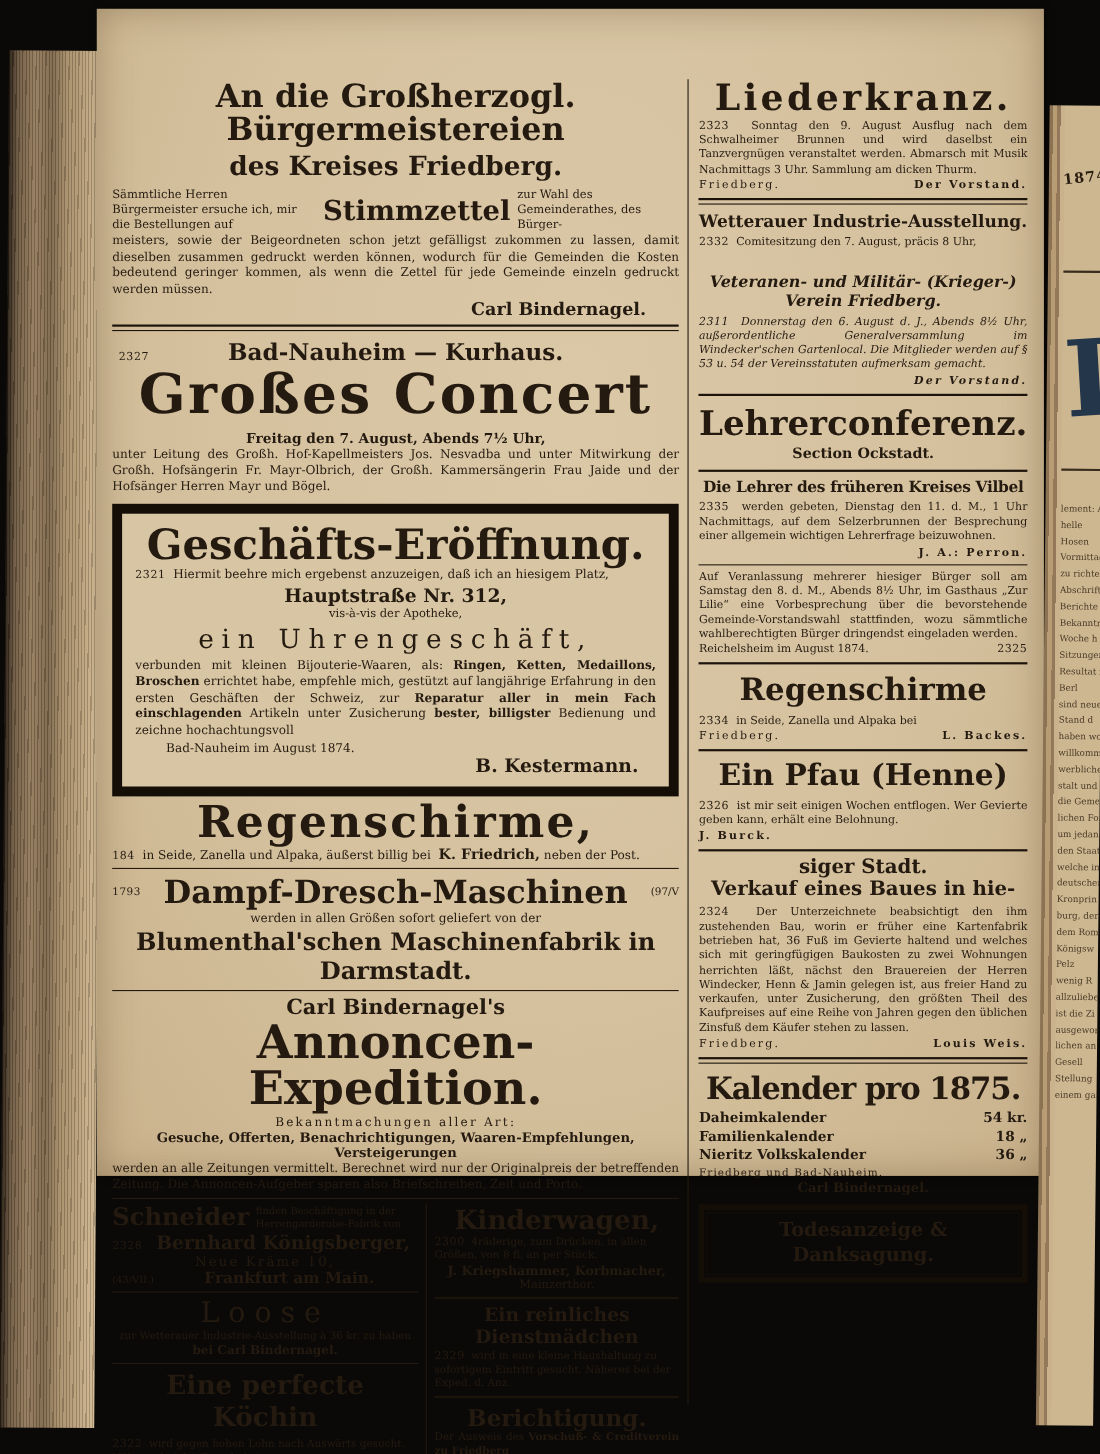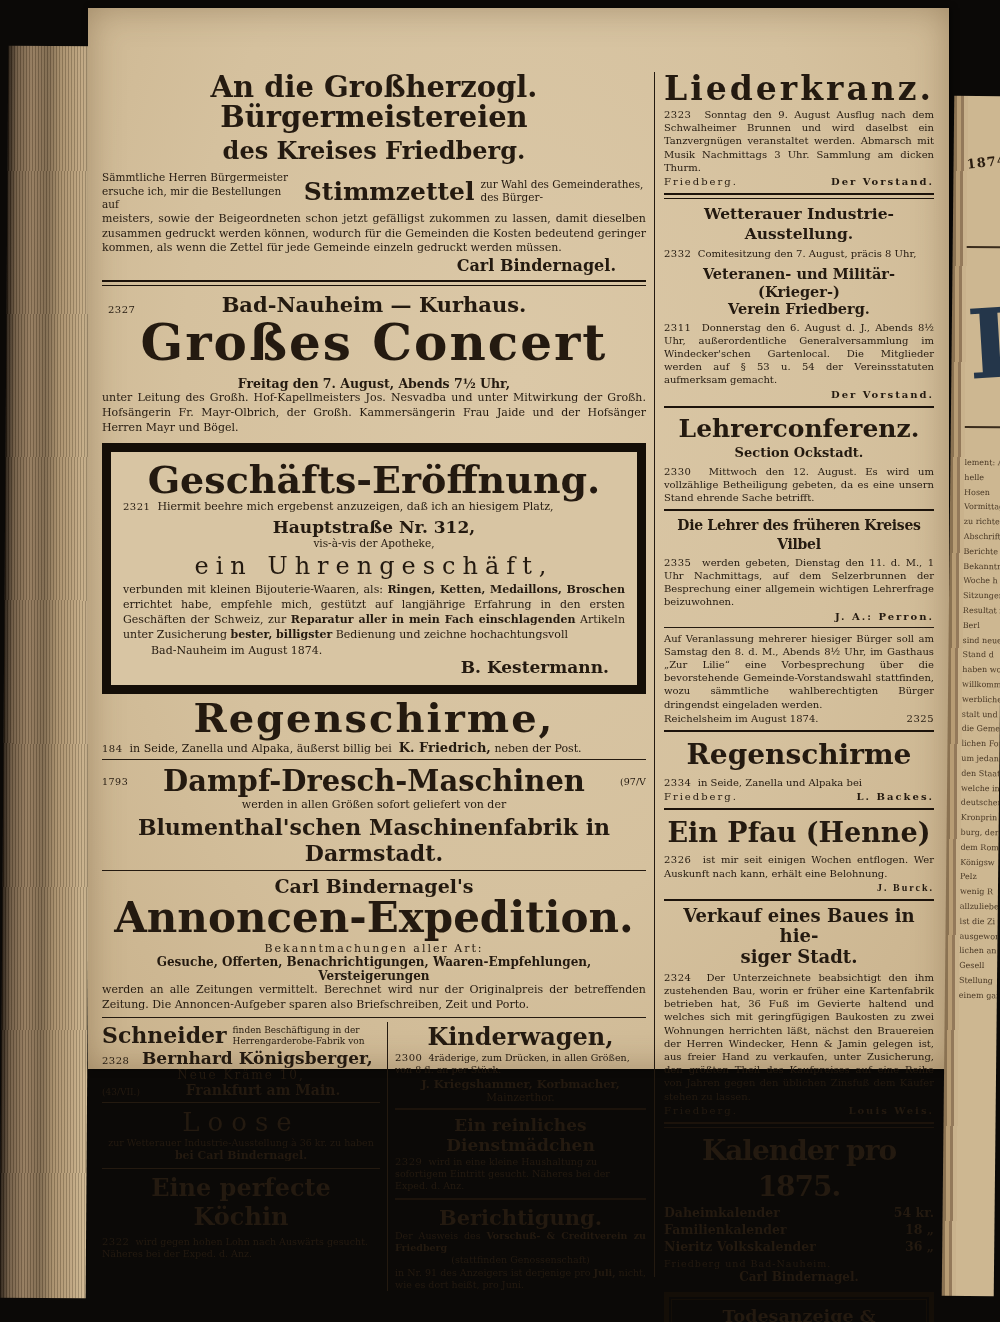--- a/index.html
+++ b/index.html
@@ -109,21 +109,21 @@
   .ber-title{font-size:21px;font-weight:bold;text-align:center;}
   .sub-small{font-size:9.5px;line-height:1.3;}
   
   .r-sec{position:relative;}
   .lied-title{font-size:33px;font-weight:bold;text-align:center;letter-spacing:3px;line-height:1.0;}
   .r-body{font-size:10px;line-height:1.32;text-align:justify;margin-top:3px;}
   .r-sigrow{display:flex;justify-content:space-between;font-size:10px;margin-top:1px;}
   .r-sig{font-weight:bold;letter-spacing:2px;}
   .ind-title{font-size:15.5px;font-weight:bold;text-align:center;}
   .vet-title{font-size:14.5px;font-weight:bold;text-align:center;line-height:1.2;}
-  .lehr-title{font-size:25px;font-weight:bold;text-align:center;}
+  .lehr-title{font-size:31px;font-weight:bold;text-align:center;}
   .lehr-sub{font-size:13px;font-weight:bold;text-align:center;}
   .vilb-title{font-size:14px;font-weight:bold;text-align:center;letter-spacing:-.3px;}
   .regr-title{font-size:28px;font-weight:bold;text-align:center;}
   .pfau-title{font-size:27px;font-weight:bold;text-align:center;}
   .verk-title{font-size:18px;font-weight:bold;text-align:center;line-height:1.15;}
   .kal-title{font-size:28px;font-weight:bold;text-align:center;letter-spacing:-1px;}
   .kal-row{display:flex;justify-content:space-between;font-weight:bold;font-size:12.5px;line-height:1.35;gap:19px;}
   .kal-foot{font-size:9.5px;letter-spacing:1px;margin-top:2px;}
   .kal-sig{text-align:center;font-weight:bold;font-size:12px;}
   .frame2{border:5px solid #140e07;padding:2px;margin-top:6px;}
@@ -288,38 +288,35 @@
       </div>
       <div class="ruledbl"></div>
 
       <div class="r-sec">
         <div class="ind-title">Wetterauer Industrie-Ausstellung.</div>
         <div class="r-body">
           <span class="num">2332</span>&nbsp;&nbsp;<span>Comitesitzung den 7. August, präcis 8 Uhr,</span>
         </div>
       </div>
 
-      <div class="r-sec" style="margin-top:5px;">
+      <div class="r-sec" style="margin-top:21px;font-style:italic;">
         <div class="vet-title">Veteranen- und Militär- (Krieger-)</div>
         <div class="vet-title">Verein Friedberg.</div>
         <div class="r-body">
           <span class="num">2311</span>&nbsp;&nbsp;<span>Donnerstag den 6. August d. J., Abends 8½ Uhr, außerordentliche Generalversammlung im Windecker'schen Gartenlocal. Die Mitglieder werden auf § 53 u. 54 der Vereinsstatuten aufmerksam gemacht.</span>
         </div>
         <div class="r-sigrow" style="justify-content:flex-end;">
           <span class="r-sig">Der Vorstand.</span>
         </div>
       </div>
       <div class="rule2"></div>
 
       <div class="r-sec">
         <div class="lehr-title">Lehrerconferenz.</div>
         <div class="lehr-sub">Section Ockstadt.</div>
-        <div class="r-body">
-          <span class="num">2330</span>&nbsp;&nbsp;<span>Mittwoch den 12. August. Es wird um vollzählige Betheiligung gebeten, da es eine unsern Stand ehrende Sache betrifft.</span>
-        </div>
       </div>
       <div class="rule2"></div>
 
       <div class="r-sec">
         <div class="vilb-title">Die Lehrer des früheren Kreises Vilbel</div>
         <div class="r-body">
           <span class="num">2335</span>&nbsp;&nbsp;<span>werden gebeten, Dienstag den 11. d. M., 1 Uhr Nachmittags, auf dem Selzerbrunnen der Besprechung einer allgemein wichtigen Lehrerfrage beizuwohnen.</span>
         </div>
         <div class="r-sigrow" style="justify-content:flex-end;">
           <span class="r-sig">J. A.: Perron.</span>
@@ -344,31 +341,31 @@
         <div class="r-sigrow">
           <span style="letter-spacing:2px;">Friedberg.</span>
           <span class="r-sig">L. Backes.</span>
         </div>
       </div>
       <div class="rule2"></div>
 
       <div class="r-sec">
         <div class="pfau-title">Ein Pfau (Henne)</div>
         <div class="r-body">
-          <span class="num">2326</span>&nbsp;&nbsp;<span>ist mir seit einigen Wochen entflogen. Wer Auskunft nach kann, erhält eine Belohnung.</span>
-        </div>
-        <div class="r-sigrow" style="justify-content:flex-end;font-family:Liberation Serif, serif;">
+          <span class="num">2326</span>&nbsp;&nbsp;<span>ist mir seit einigen Wochen entflogen. Wer Gevierte geben kann, erhält eine Belohnung.</span>
+        </div>
+        <div class="r-sigrow" style="justify-content:flex-start;">
           <span class="r-sig">J. Burck.</span>
         </div>
       </div>
       <div class="rule2"></div>
 
       <div class="r-sec">
+        <div class="verk-title">siger Stadt.</div>
         <div class="verk-title">Verkauf eines Baues in hie-</div>
-        <div class="verk-title">siger Stadt.</div>
         <div class="r-body">
           <span class="num">2324</span>&nbsp;&nbsp;<span>Der Unterzeichnete beabsichtigt den ihm zustehenden Bau, worin er früher eine Kartenfabrik betrieben hat, 36 Fuß im Gevierte haltend und welches sich mit geringfügigen Baukosten zu zwei Wohnungen herrichten läßt, nächst den Brauereien der Herren Windecker, Henn &amp; Jamin gelegen ist, aus freier Hand zu verkaufen, unter Zusicherung, den größten Theil des Kaufpreises auf eine Reihe von Jahren gegen den üblichen Zinsfuß dem Käufer stehen zu lassen.</span>
         </div>
         <div class="r-sigrow">
           <span style="letter-spacing:2px;">Friedberg.</span>
           <span class="r-sig">Louis Weis.</span>
         </div>
       </div>
       <div class="ruledbl"></div>
 

